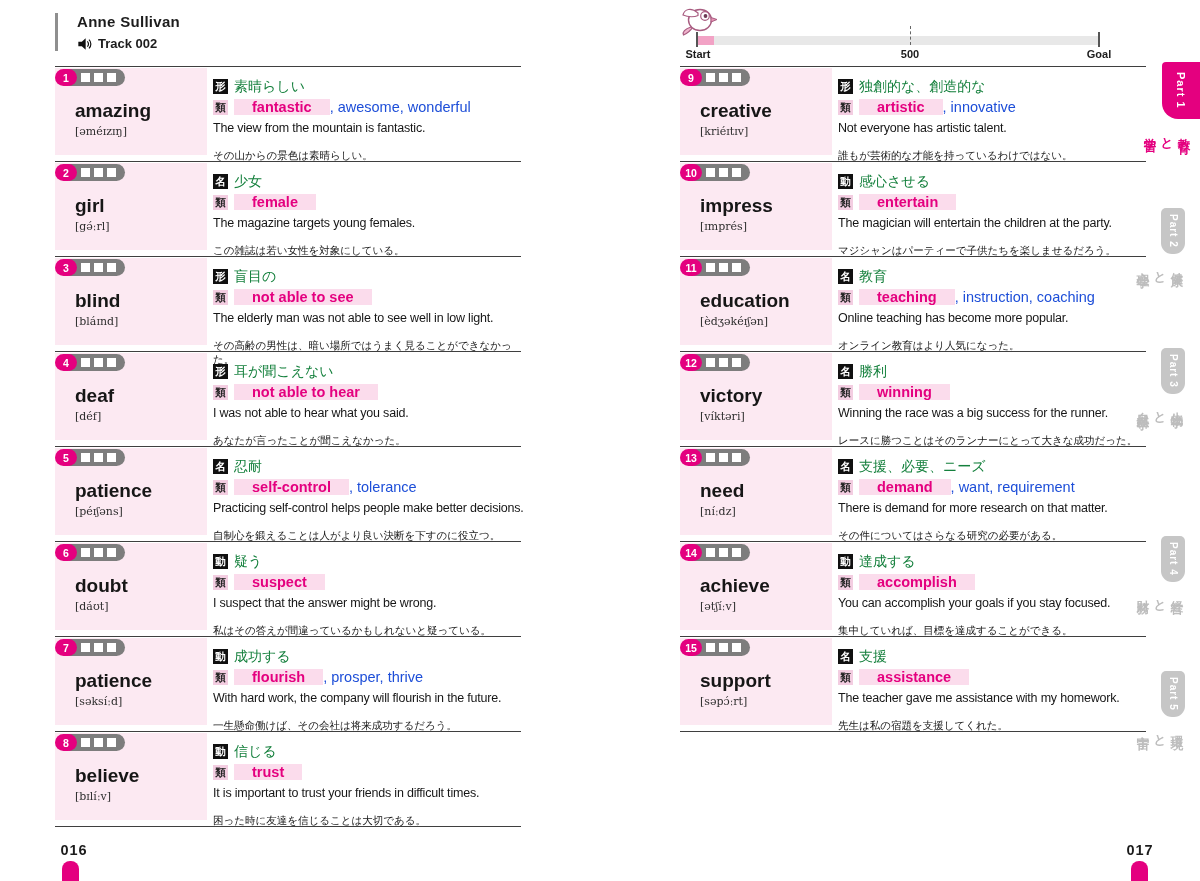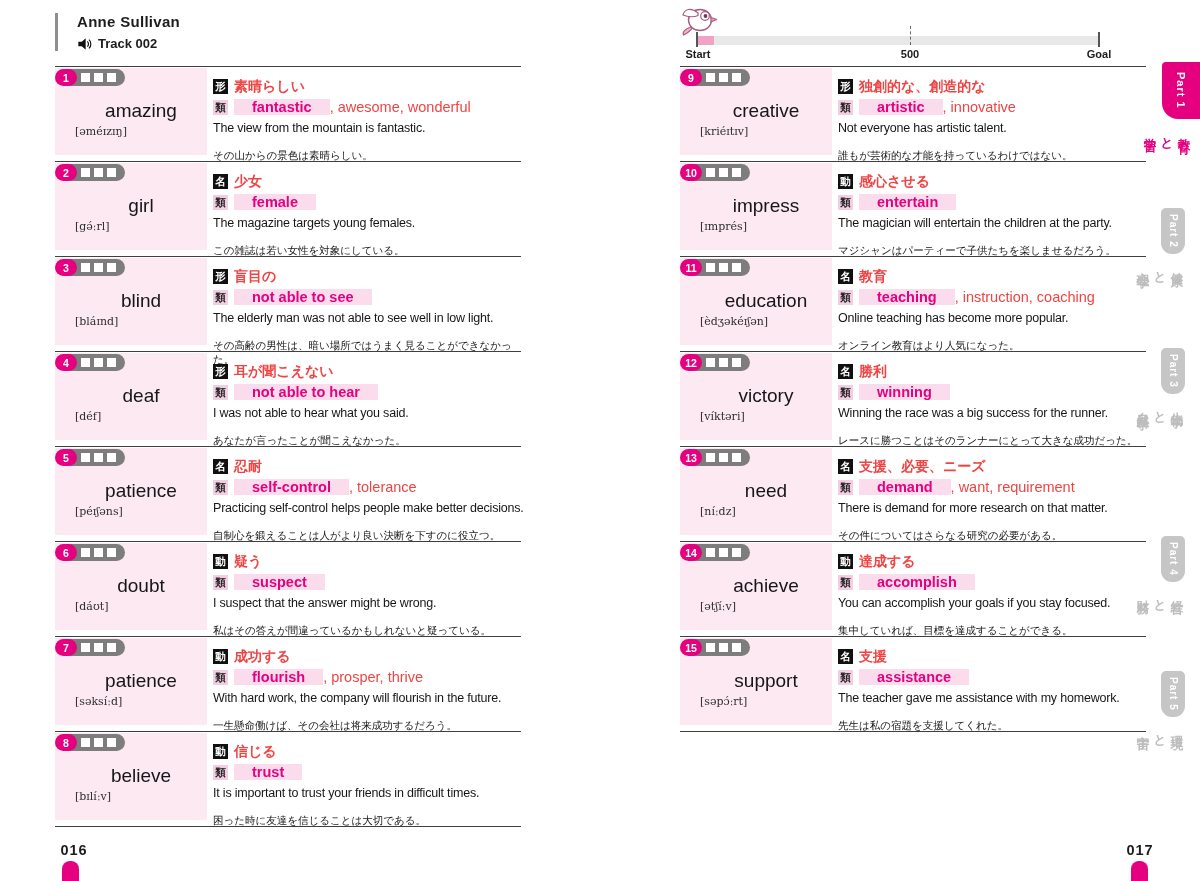--- a/index.html
+++ b/index.html
@@ -23,40 +23,40 @@
   .plabel{position:absolute;top:44px;font-size:11px;font-weight:bold;width:44px;text-align:center;}
   .plabel.start{left:-2px;} .plabel.mid{left:210px;} .plabel.goal{left:399px;}
 
   
   .col{position:absolute;top:66px;width:466px;}
   .col-left{left:55px;} .col-right{left:680px;}
   .entry{position:relative;height:94px;border-top:1px solid #3f3f3f;}
   .bottom-rule{border-top:1px solid #3f3f3f;height:0;}
 
   .word-cell{position:absolute;left:0;top:1px;bottom:6px;width:152px;background:#fce9f2;}
-  .word{margin:32px 0 0 20px;font-size:19px;font-weight:normal;color:#161616;text-align:center;}
+  .word{margin:32px 0 0 20px;font-size:19px;font-weight:bold;color:#161616;}
   .pron{margin:3px 0 0 20px;font-family:"DejaVu Serif",serif;font-size:11px;color:#2e2e2e;}
 
   .pill{position:absolute;left:0;top:2px;display:flex;align-items:center;z-index:2;}
   .pill-num{width:22px;height:17px;background:#e4007f;border-radius:9px;color:#fff;
             font-size:10.5px;font-weight:bold;display:flex;align-items:center;justify-content:center;
             position:relative;z-index:2;}
   .pill-boxes{display:flex;align-items:center;gap:4px;background:#7d7d7d;height:17px;
               margin-left:-8px;padding:0 9px 0 12px;border-radius:0 9px 9px 0;}
   .cbx{width:9px;height:9px;background:#fff;display:inline-block;}
 
   .def-cell{position:absolute;left:158px;right:-6px;top:0;padding-top:11px;}
   .line{display:flex;align-items:center;gap:6px;line-height:17px;}
   .badge{flex:0 0 auto;width:15px;height:15px;font-size:10.5px;line-height:15px;text-align:center;}
   .badge-pos{background:#101010;color:#fff;font-weight:bold;}
   .badge-syn{background:#f3cde1;color:#222;font-weight:bold;}
-  .gloss{color:#ef4444;font-weight:bold;font-size:14px;}
+  .gloss{color:#15803d;font-weight:normal;font-size:14px;}
   .syn-line{margin-top:2px;line-height:19px;}
   .syn-main{color:#e4007f;font-weight:bold;font-size:14.5px;background:#fbdcec;padding:0 18px;}
-  .syn-rest{color:#ef4444;font-size:14.5px;}
+  .syn-rest{color:#1d4ed8;font-size:14.5px;}
   .ex-en{margin-top:4px;font-size:12.5px;letter-spacing:-0.2px;line-height:1.27;color:#161616;}
   .ex-ja{margin-top:12px;font-size:10.5px;color:#161616;}
 
   
   .side-part{position:absolute;}
   .side-part:nth-child(1){top:62px;}
   .side-part:nth-child(2){top:208px;}
   .side-part:nth-child(3){top:348px;}
   .side-part:nth-child(4){top:536px;}
   .side-part:nth-child(5){top:671px;}

